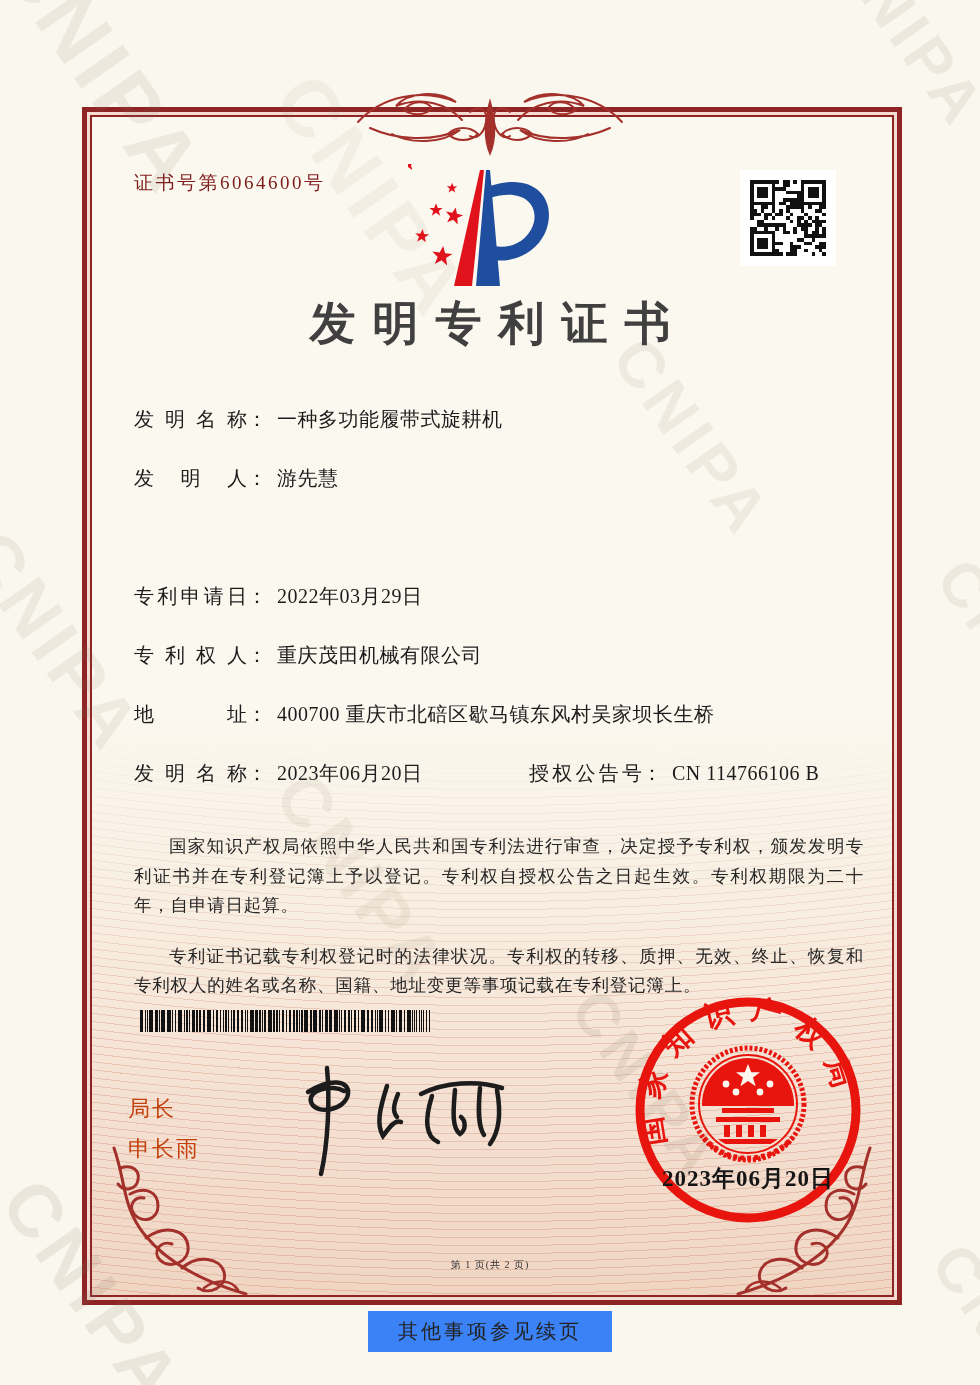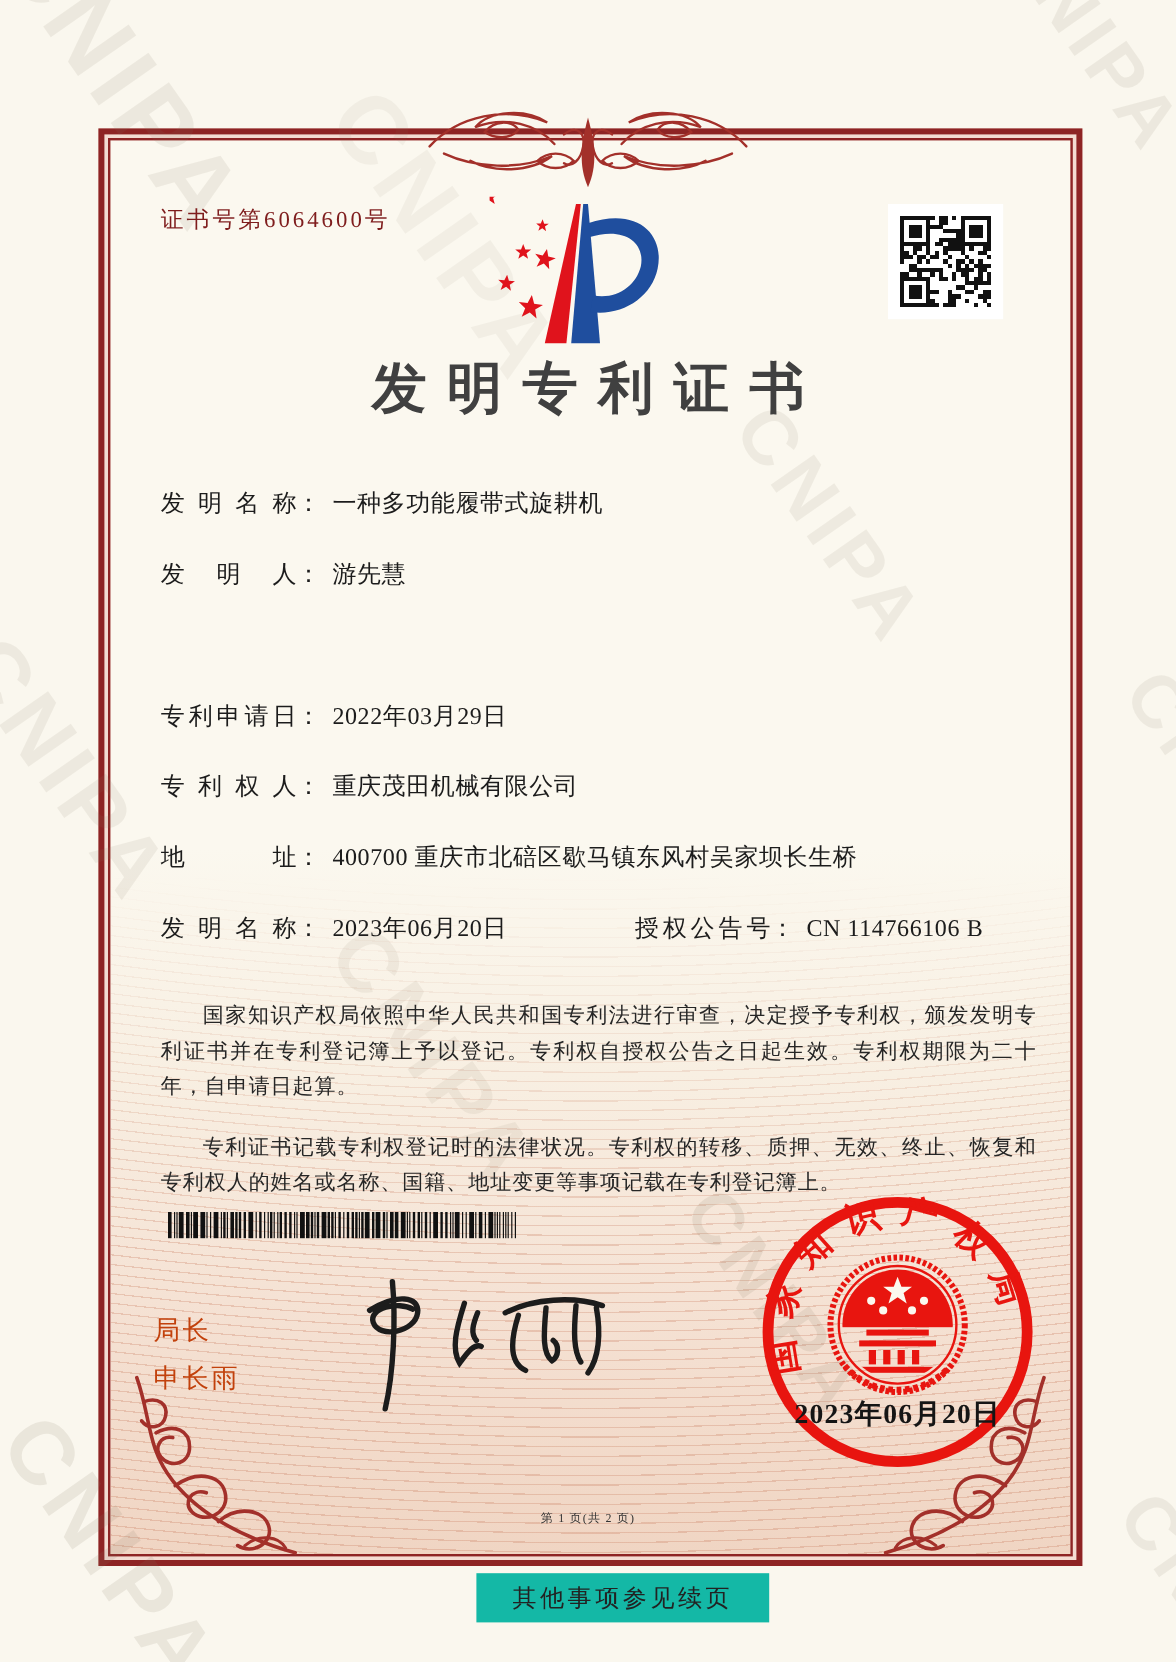--- a/index.html
+++ b/index.html
@@ -81,23 +81,22 @@
   .seal-date {
     position:absolute; left:662px; top:1163px; z-index:6;
     font-size:23px; font-weight:bold; color:#151515; letter-spacing:1px; white-space:nowrap;
   }
   .page-num {
     position:absolute; left:0; top:1258px; width:100%; text-align:center; z-index:3;
     font-size:10px; color:#333; letter-spacing:1px;
   }
   .note-box {
     position:absolute; left:50%; top:1311px; transform:translateX(-50%); z-index:6;
-    background:#14b8a6; padding:7px 30px; font-size:20px; letter-spacing:3px; color:#222;
+    background:#3b82f6; padding:7px 30px; font-size:20px; letter-spacing:3px; color:#222;
     white-space:nowrap;
-    margin-left:29px;
   }
 </style>
 </head>
 <body>
 
 <div class="page">
 
   <div class="wm" style="left:-45px; top:15px;  font-size:86px; opacity:.11;">CNIPA</div>
   <div class="wm" style="left:235px; top:150px; font-size:80px; opacity:.07;">CNIPA</div>
   <div class="wm" style="left:800px; top:-5px;  font-size:62px; opacity:.11;">CNIPA</div>

